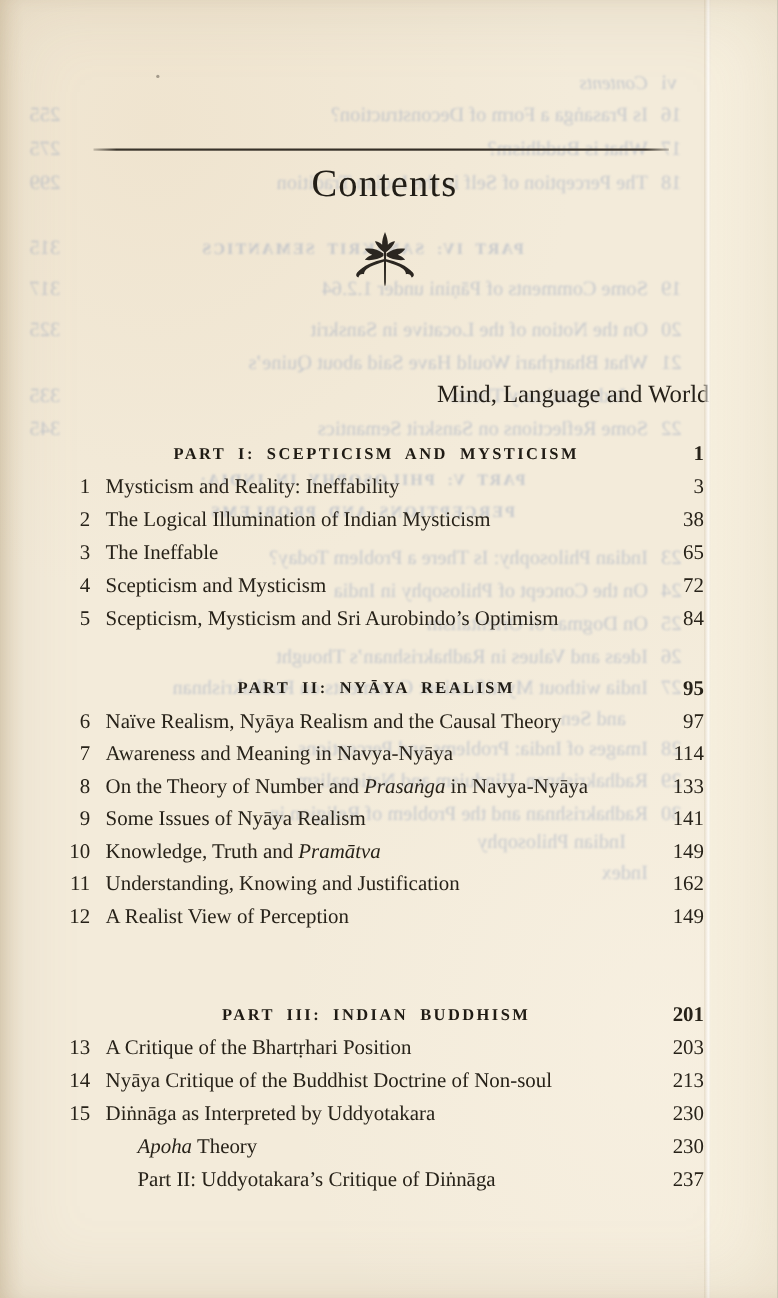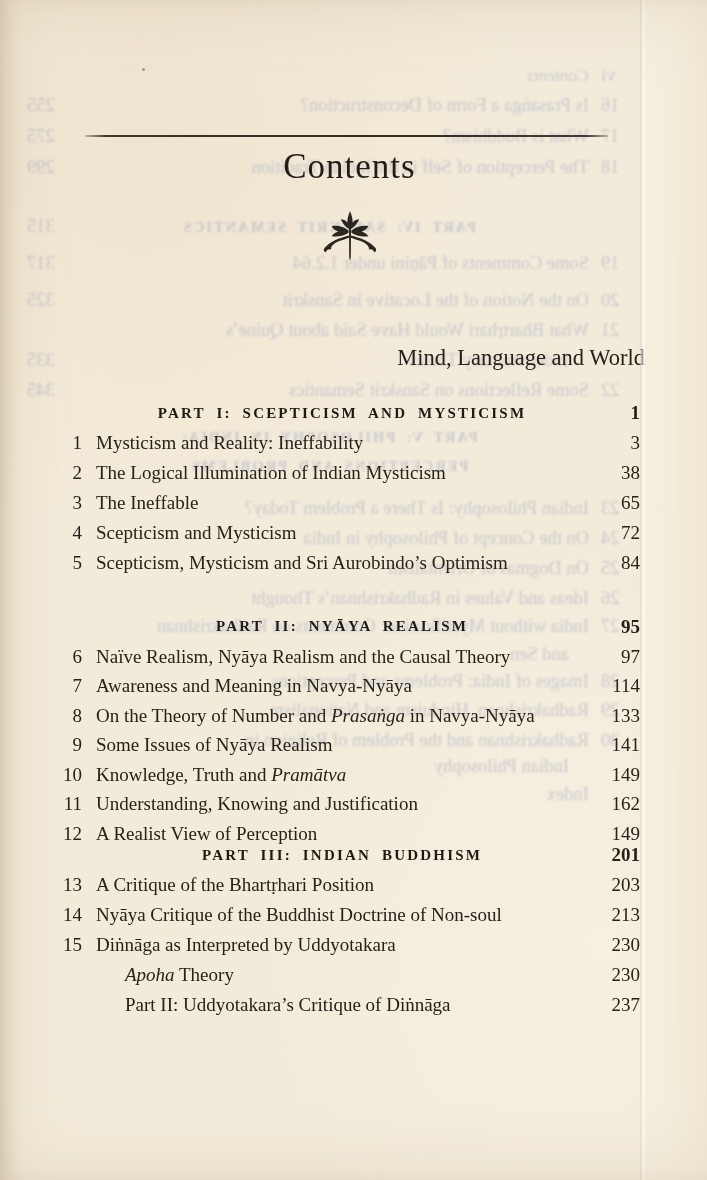--- a/index.html
+++ b/index.html
@@ -43,21 +43,21 @@
     background:linear-gradient(90deg,rgba(66,60,51,.25),#3b352c 4%,#322c24 60%,#423c33 96%,rgba(66,60,51,.3));}
   .contents-title{position:absolute;left:54px;top:147px;width:591px;
     text-align:center;font-size:35px;letter-spacing:1px;color:#221e17;}
   .ornament{position:absolute;left:320px;top:208px;width:60px;height:58px;}
   .subtitle{position:absolute;left:54px;top:345px;width:591px;
     text-align:right;font-size:22.5px;color:#262119;}
 
   .toc-sec{position:absolute;left:54px;width:591px;}
   .sec0{top:398px;}
   .sec1{top:612px;}
-  .sec2{top:840px;}
+  .sec2{top:908px;}
   .row{display:flex;align-items:center;height:30px;line-height:30px;font-size:19px;}
   .sec1 .row{height:29.5px;line-height:29.5px;}
   .num{width:28px;text-align:right;margin-right:14px;flex:none;}
   .title{flex:1;white-space:nowrap;overflow:hidden;}
   .pg{width:52px;text-align:right;padding-right:5px;flex:none;}
   .part-row .title{text-align:center;font-weight:bold;font-size:15px;
     letter-spacing:2.2px;word-spacing:5px;color:#1f1b14;}
   .part-row .pg{font-weight:bold;}
   .row.sub .title{padding-left:29px;}
   i{font-style:italic;}

